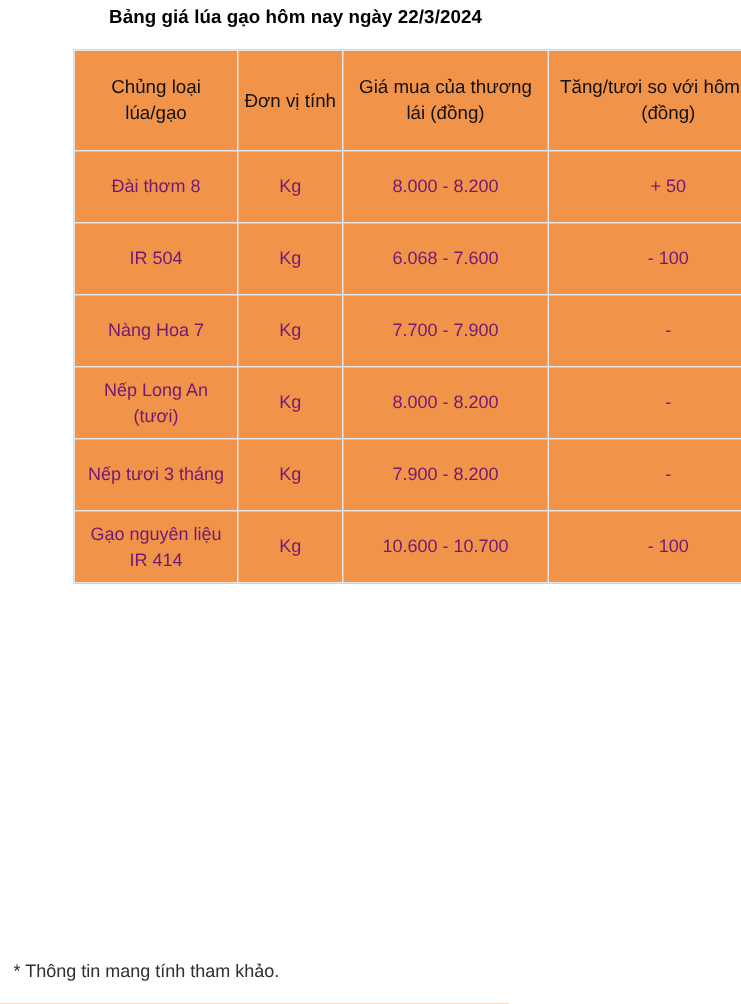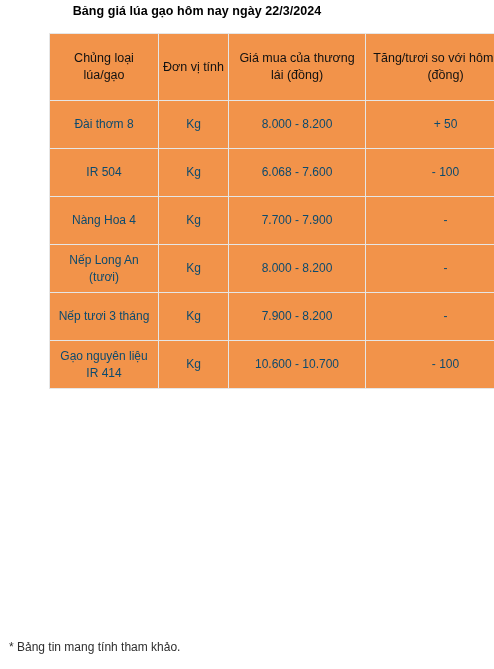--- a/index.html
+++ b/index.html
@@ -55,21 +55,21 @@
     height: 62px;
     font-size: 12.5px;
     font-weight: normal;
     color: #111111;
     line-height: 1.35;
   }
   table.price-table td {
     height: 43px;
     font-size: 12px;
     font-weight: normal;
-    color: #0c4a6e;
+    color: #701a75;
     line-height: 1.35;
   }
   col.c-type   { width: 109px; }
   col.c-unit   { width: 70px;  }
   col.c-price  { width: 137px; }
   col.c-change { width: 160px; }
   .footnote {
     position: absolute;
     left: 9px;
     top: 640px;
@@ -107,21 +107,21 @@
           <td>8.000 - 8.200</td>
           <td>+ 50</td>
         </tr>
         <tr>
           <td>IR 504</td>
           <td>Kg</td>
           <td>6.068 - 7.600</td>
           <td>- 100</td>
         </tr>
         <tr>
-          <td>Nàng Hoa 4</td>
+          <td>Nàng Hoa 7</td>
           <td>Kg</td>
           <td>7.700 - 7.900</td>
           <td>-</td>
         </tr>
         <tr>
           <td>Nếp Long An (tươi)</td>
           <td>Kg</td>
           <td>8.000 - 8.200</td>
           <td>-</td>
         </tr>
@@ -134,15 +134,15 @@
         <tr>
           <td>Gạo nguyên liệu IR 414</td>
           <td>Kg</td>
           <td>10.600 - 10.700</td>
           <td>- 100</td>
         </tr>
       </tbody>
     </table>
   </div>
 
-  <div class="footnote">* Bảng tin mang tính tham khảo.</div>
+  <div class="footnote">* Thông tin mang tính tham khảo.</div>
 
 </div>
 
 </body></html>

